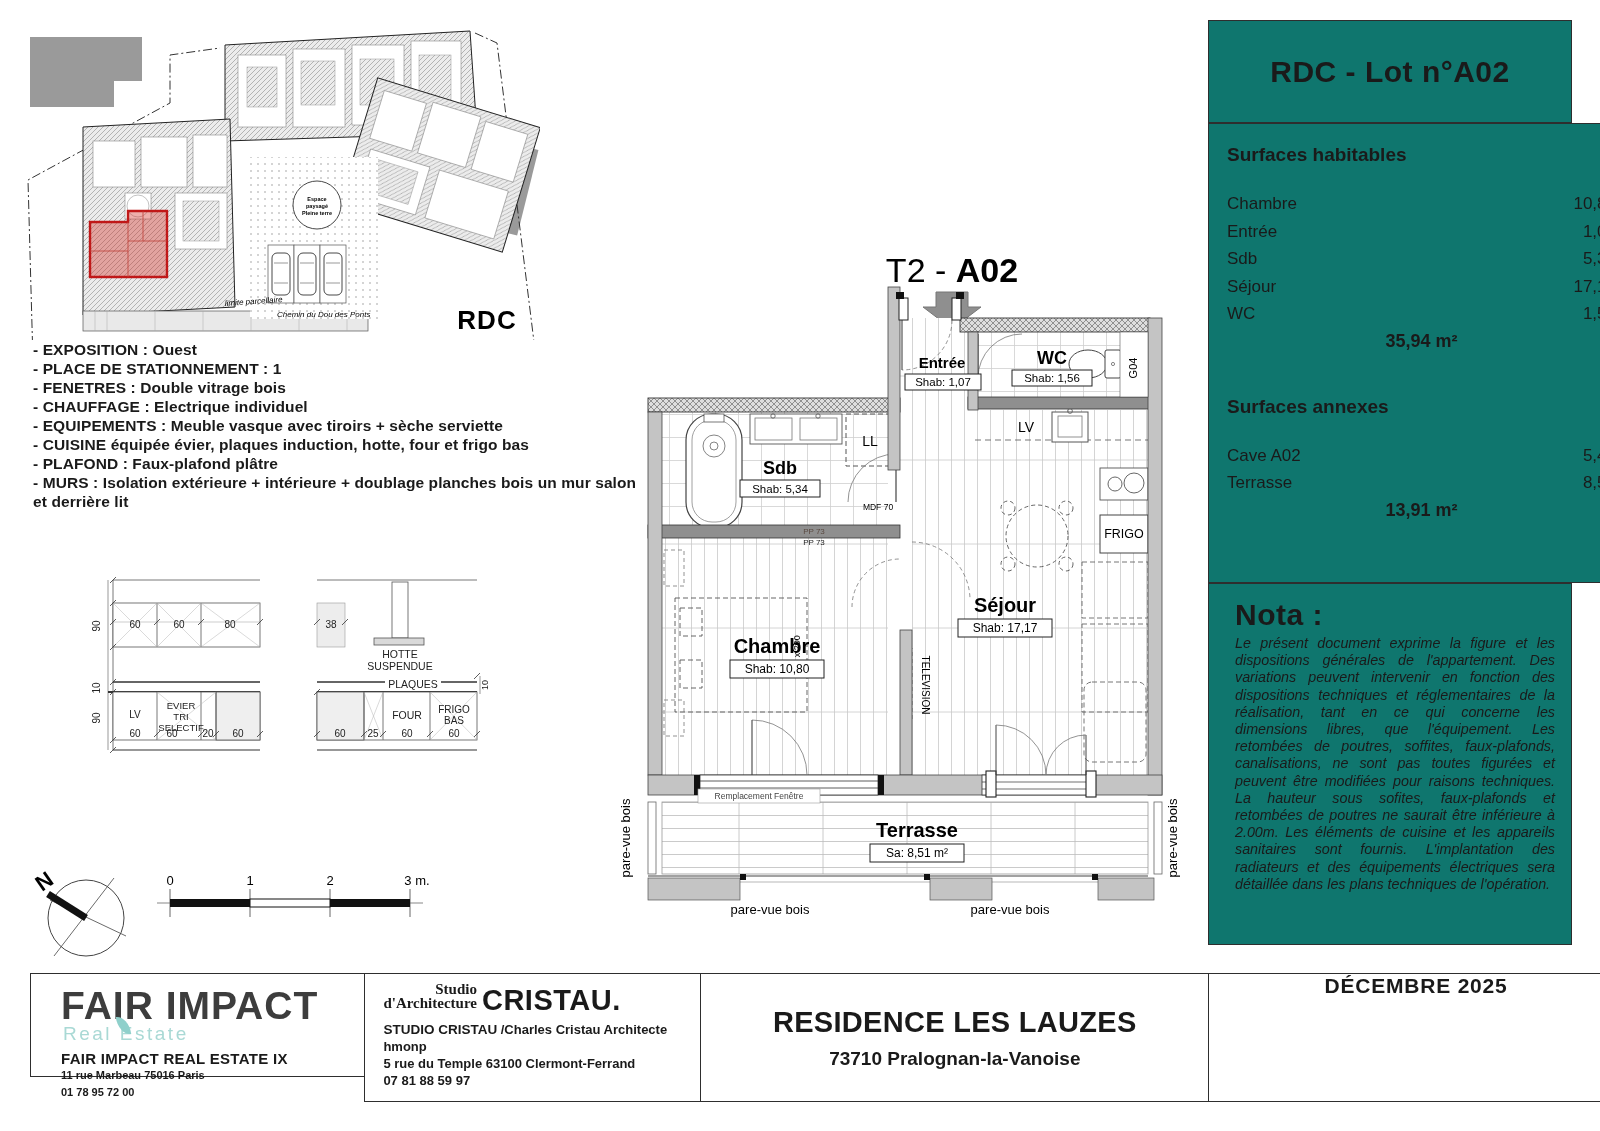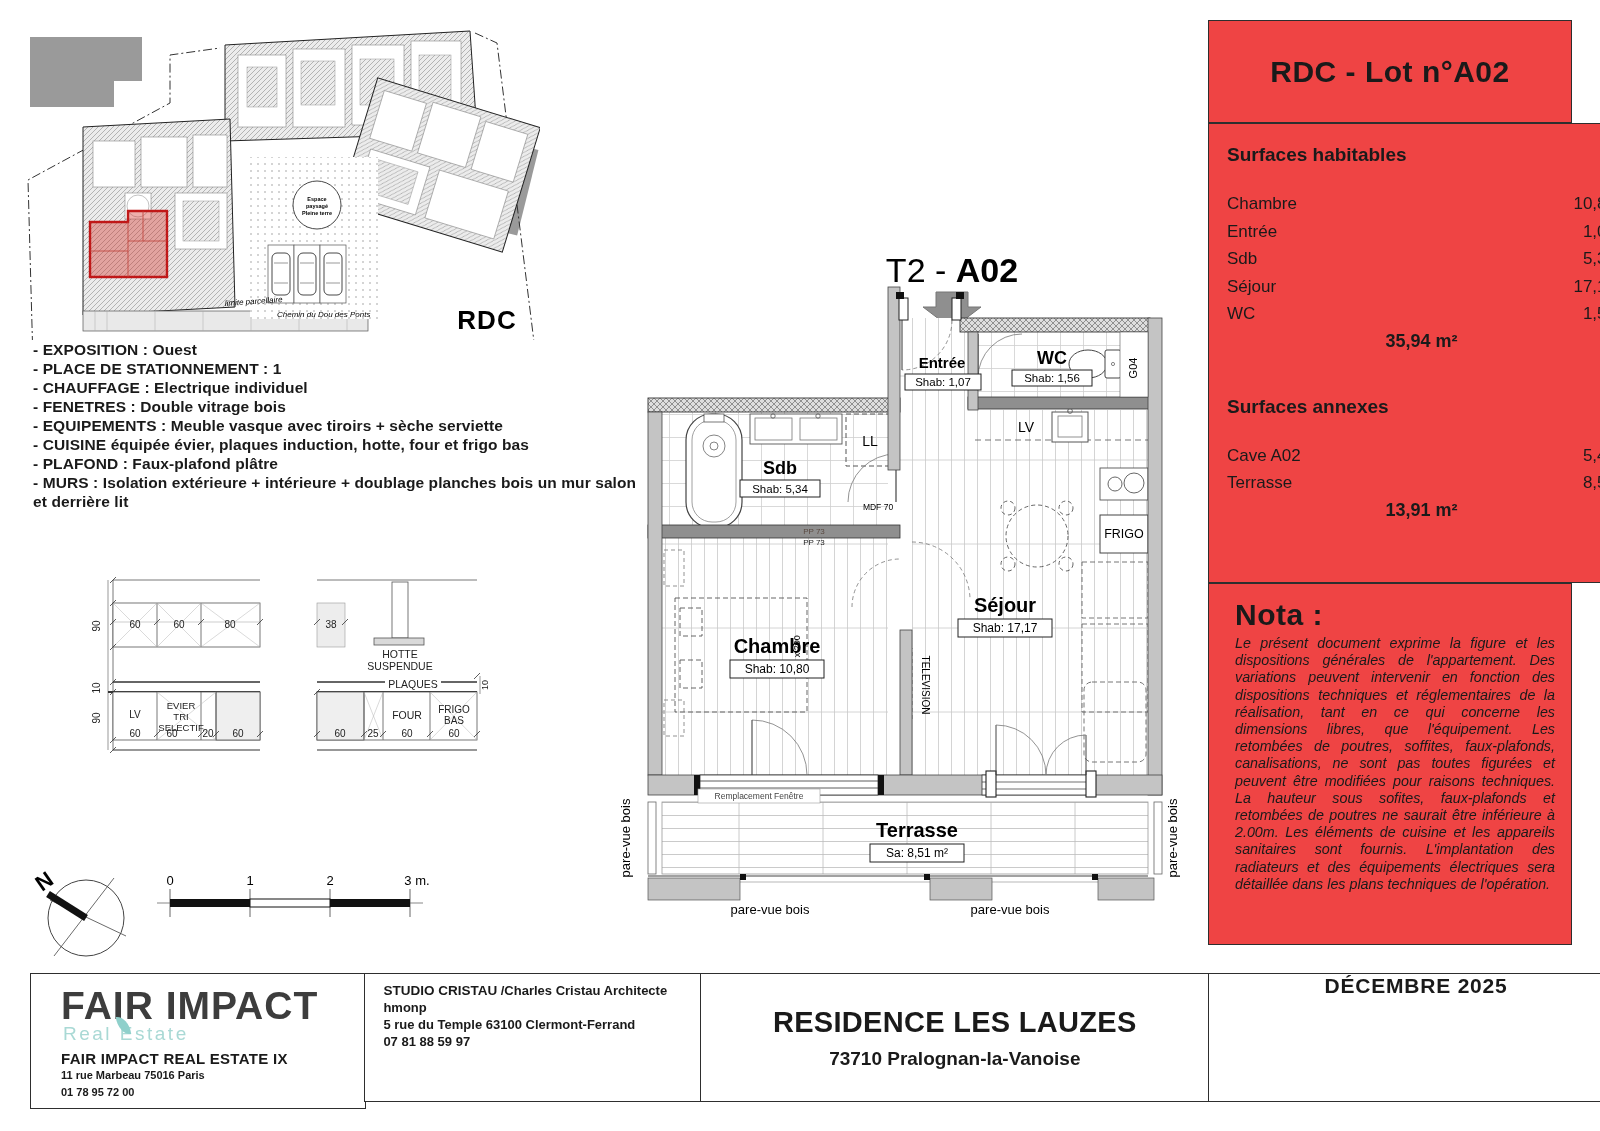--- a/index.html
+++ b/index.html
@@ -2,33 +2,33 @@
 <html><head>
 <meta charset="utf-8">
 <style>
   html,body{margin:0;padding:0;background:#ffffff;}
   body{width:1600px;height:1131px;position:relative;font-family:"Liberation Sans",sans-serif;color:#1a1a1a;overflow:hidden;}
   .abs{position:absolute;}
   svg text{font-family:"Liberation Sans",sans-serif;}
   
   #features{left:33px;top:340px;width:606px;font-size:15.5px;line-height:19px;font-weight:700;letter-spacing:.1px;}
   
-  .panelbox{border:1.6px solid #2e2e2e;background:#ef4444;box-sizing:border-box;}
+  .panelbox{border:1.6px solid #2e2e2e;background:#0f766e;box-sizing:border-box;}
   #ptitle{left:1208px;top:20px;width:364px;height:103px;display:flex;align-items:center;justify-content:center;font-size:30px;font-weight:700;letter-spacing:.5px;}
   #psurf{left:1208px;top:123px;width:427px;height:460px;padding:20px 18px 0 18px;}
   .surf-h{font-size:19px;font-weight:700;margin-bottom:24px;}
   .srow{display:flex;justify-content:space-between;font-size:17px;line-height:27.5px;}
   .stotal{text-align:center;font-size:18px;font-weight:700;margin-top:3px;}
   #pannex-h{margin-top:44px;}
   #pnota{left:1208px;top:583px;width:364px;height:362px;padding:14px 16px 0 26px;}
   #nota-h{font-size:30px;font-weight:700;letter-spacing:.5px;margin-bottom:3px;}
   #nota-body{font-size:14.3px;font-style:italic;line-height:17.2px;text-align:justify;font-weight:500;}
   
   .fcell{border:1.6px solid #2e2e2e;box-sizing:border-box;background:#fff;}
-  #fc1{left:30px;top:973px;width:336px;height:136px;padding:12px 0 0 30px;}
+  #fc1{left:30px;top:973px;width:336px;height:104px;padding:12px 0 0 30px;}
   #fair-logo{font-size:39px;font-weight:700;color:#3d3d3d;letter-spacing:1px;line-height:40px;position:relative;}
   #fair-leaf{position:absolute;left:56px;top:30px;width:13px;height:19px;background:#8fd0cb;border-radius:0 100% 0 100%;transform:rotate(-8deg);}
   #fair-tag{color:#a9d9d5;font-size:19px;letter-spacing:2.5px;margin:-3px 0 5px 2px;}
   #fc1 .b{font-size:15px;font-weight:700;letter-spacing:.3px;}
   #fc1 .s{font-size:11px;line-height:16.5px;font-weight:600;}
   #fc2{left:364.4px;top:973px;width:337px;height:129px;padding:8px 0 0 18px;}
   #studio-logo{display:flex;align-items:flex-end;gap:5px;margin-bottom:8px;}
   #studio-stack{display:flex;flex-direction:column;align-items:flex-end;font-family:"Liberation Serif",serif;font-weight:700;font-size:15px;line-height:14px;padding-bottom:3px;}
   #studio-name{font-size:29px;font-weight:700;letter-spacing:.5px;line-height:26px;}
   #fc2 .line{font-size:13px;line-height:17px;font-weight:600;}
@@ -114,22 +114,22 @@
   </g>
 
   <text x="200" y="291" font-size="8" font-style="italic" transform="rotate(-4 200 291)">limite parcellaire</text>
   <text x="252" y="302" font-size="8" font-style="italic">Chemin  du  Dou  des  Ponts</text>
   <text x="462" y="314" font-size="26" font-weight="700" text-anchor="middle" letter-spacing="1">RDC</text>
 </svg>
 
 <div id="features" class="abs">
   <div>- EXPOSITION : Ouest</div>
   <div>- PLACE DE STATIONNEMENT : 1</div>
+  <div>- FENETRES : Double vitrage bois</div>
   <div>- CHAUFFAGE : Electrique individuel</div>
-  <div>- FENETRES : Double vitrage bois</div>
   <div>- EQUIPEMENTS : Meuble vasque avec tiroirs + sèche serviette</div>
   <div>- CUISINE équipée évier, plaques induction, hotte, four et frigo bas</div>
   <div>- PLAFOND : Faux-plafond plâtre</div>
   <div>- MURS : Isolation extérieure + intérieure + doublage planches bois un mur salon et derrière lit</div>
 </div>
 
 <svg class="abs" style="left:60px;top:548px" width="470" height="215" viewBox="0 0 470 215">
   <g stroke="#555" stroke-width="0.8" fill="none">
     <line x1="53" y1="32" x2="200" y2="32"></line>
     <line x1="48" y1="32" x2="48" y2="202" stroke-width="0.6"></line>
@@ -478,20 +478,27 @@
     <span>FAIR IMPACT</span>
     <span id="fair-leaf"></span>
   </div>
   <div id="fair-tag">Real Estate</div>
   <div class="b">FAIR IMPACT REAL ESTATE IX</div>
   <div class="s">11 rue Marbeau 75016 Paris</div>
   <div class="s">01 78 95 72 00</div>
 </div>
 
 <div id="fc2" class="abs fcell">
+  <div id="studio-logo">
+    <div id="studio-stack">
+      <span>Studio</span>
+      <span>d'Architecture</span>
+    </div>
+    <div id="studio-name">CRISTAU.</div>
+  </div>
   <div class="line"><span class="b">STUDIO CRISTAU</span><span> /Charles Cristau Architecte hmonp</span></div>
   <div class="line">5 rue du Temple 63100 Clermont-Ferrand</div>
   <div class="line">07 81 88 59 97</div>
 </div>
 
 <div id="fc3" class="abs fcell">
   <div id="res-name">RESIDENCE LES LAUZES</div>
   <div id="res-addr">73710 Pralognan-la-Vanoise</div>
 </div>
 

